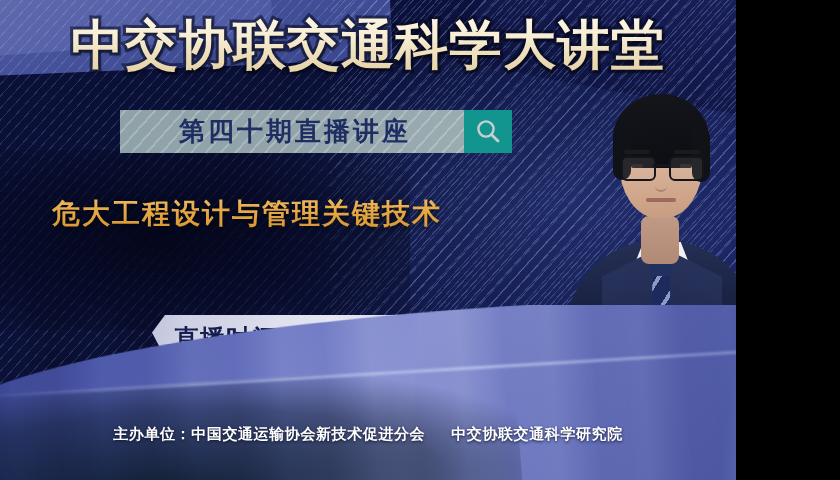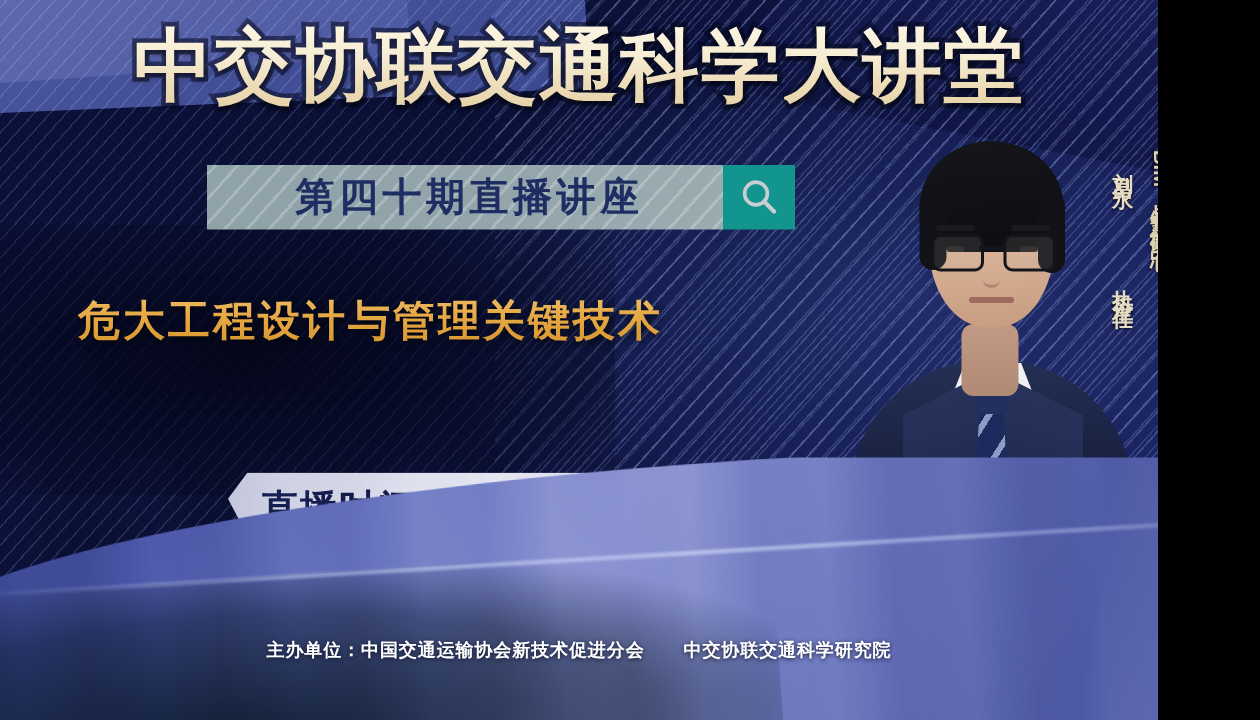--- a/index.html
+++ b/index.html
@@ -7,21 +7,20 @@
     padding: 0;
     background: #000;
   }
   #poster {
     position: relative;
     width: 736px;
     height: 480px;
     overflow: hidden;
     font-family: "Liberation Sans", "DejaVu Sans", sans-serif;
     background: #080c2a;
-    padding-left: 36px;
   }
 
   
   .bg-base {
     position: absolute;
     inset: 0;
     background:
       radial-gradient(ellipse 70% 60% at 78% 42%, rgba(46,62,130,0.55) 0%, rgba(12,18,56,0) 62%),
       linear-gradient(118deg, #0b1038 0%, #0a0f33 32%, #0d1440 55%, #131a50 76%, #1b2463 100%);
   }
@@ -185,21 +184,20 @@
     opacity: .55;
   }
 
   
   .subtitle-bar {
     position: absolute;
     left: 120px; top: 110px;
     width: 392px; height: 43px;
     display: flex;
     align-items: stretch;
-    margin-left: 18px;
   }
   .subtitle-bar .sb-body {
     position: relative;
     flex: 1;
     background: linear-gradient(90deg, #8fa2a8 0%, #93a5ab 55%, #9bacb1 100%);
     overflow: hidden;
     display: flex;
     align-items: center;
     justify-content: center;
   }
@@ -470,21 +468,21 @@
     font-size: 14px;
     letter-spacing: 4px;
     color: #e6dcc4;
   }
 
   
   .footer {
     position: absolute;
     left: 0; right: 0; top: 425px;
     text-align: center;
-    font-size: 12px;
+    font-size: 15px;
     font-weight: bold;
     letter-spacing: .6px;
     color: #ffffff;
     text-shadow: 0 1px 3px rgba(10,14,40,.9);
     white-space: nowrap;
   }
   .footer .gap { display: inline-block; width: 26px; }
 </style>
 </head>
 <body>

